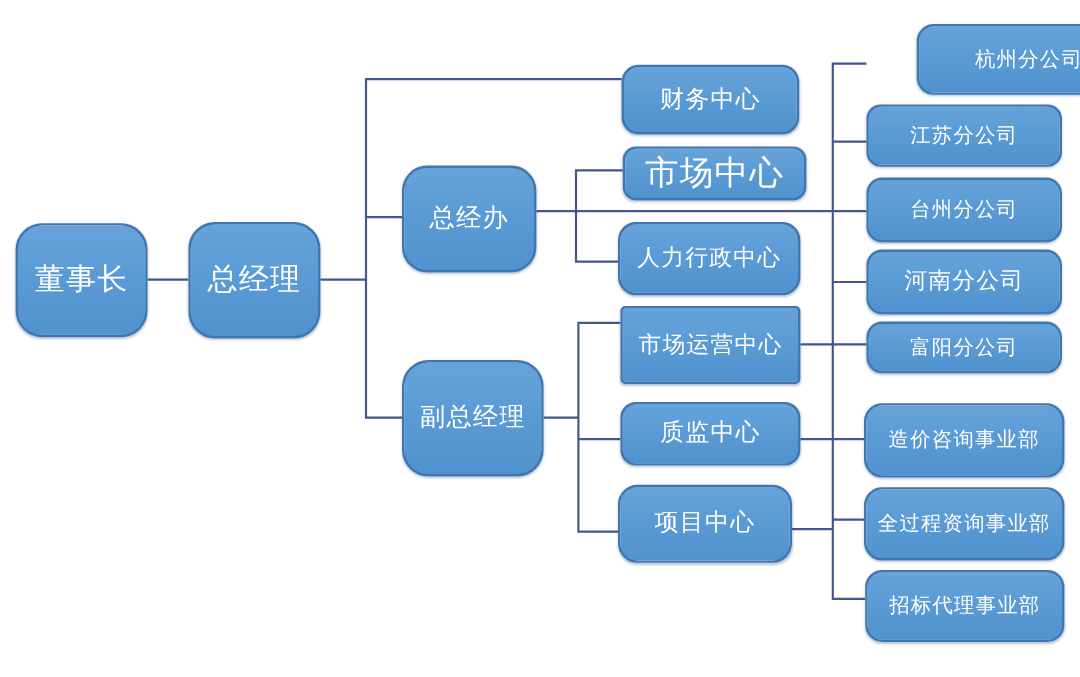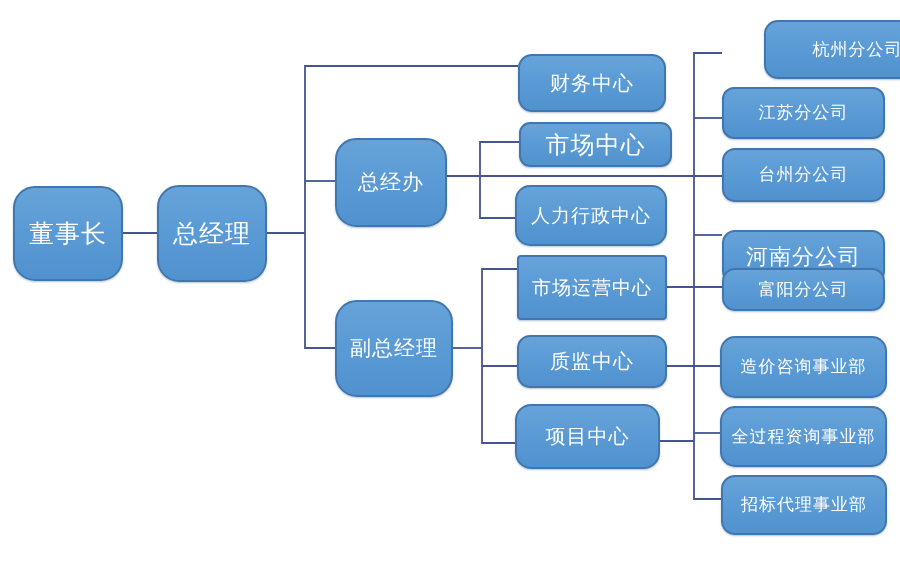--- a/index.html
+++ b/index.html
@@ -55,27 +55,27 @@
       <polyline points="694,118 722,118" fill="none" stroke="#44558f" stroke-width="1.8"></polyline>
       <polyline points="694,235 722,235" fill="none" stroke="#44558f" stroke-width="1.8"></polyline>
       <polyline points="694,433 720,433" fill="none" stroke="#44558f" stroke-width="1.8"></polyline>
     </svg>
   <div id="nodes">
       <div class="node" style="left: 13px; top: 186px; width: 110px; height: 95px; font-size: 25px; border-radius: 22px;">董事长</div>
       <div class="node" style="left: 157px; top: 185px; width: 110px; height: 97px; font-size: 25px; border-radius: 22px;">总经理</div>
       <div class="node" style="left: 335px; top: 138px; width: 112px; height: 89px; font-size: 21px; border-radius: 21px;">总经办</div>
       <div class="node" style="left: 335px; top: 300px; width: 118px; height: 97px; font-size: 21px; border-radius: 22px;">副总经理</div>
       <div class="node" style="left: 518px; top: 54px; width: 148px; height: 58px; font-size: 20px; border-radius: 14px;">财务中心</div>
-      <div class="node" style="left: 519px; top: 122px; width: 153px; height: 45px; font-size: 24px; border-radius: 11px;">市场中心</div>
+      <div class="node" style="left: 519px; top: 122px; width: 153px; height: 45px; font-size: 28px; border-radius: 11px;">市场中心</div>
       <div class="node" style="left: 515px; top: 185px; width: 152px; height: 61px; font-size: 19px; border-radius: 15px;">人力行政中心</div>
       <div class="node" style="left: 517px; top: 255px; width: 150px; height: 65px; font-size: 19px; border-radius: 4px;">市场运营中心</div>
       <div class="node" style="left: 517px; top: 335px; width: 150px; height: 53px; font-size: 20px; border-radius: 13px;">质监中心</div>
       <div class="node" style="left: 515px; top: 404px; width: 145px; height: 65px; font-size: 20px; border-radius: 16px;">项目中心</div>
       <div class="node" style="left: 764px; top: 20px; width: 163px; height: 59px; font-size: 17px; border-radius: 14px; padding-left: 24px;">杭州分公司</div>
       <div class="node" style="left: 722px; top: 87px; width: 163px; height: 52px; font-size: 17px; border-radius: 12px;">江苏分公司</div>
       <div class="node" style="left: 722px; top: 148px; width: 163px; height: 54px; font-size: 17px; border-radius: 13px;">台州分公司</div>
-      <div class="node" style="left: 722px; top: 208px; width: 163px; height: 54px; font-size: 22px; border-radius: 13px; margin-top: 22px;">河南分公司</div>
+      <div class="node" style="left: 722px; top: 208px; width: 163px; height: 54px; font-size: 19px; border-radius: 13px;">河南分公司</div>
       <div class="node" style="left: 722px; top: 268px; width: 163px; height: 43px; font-size: 17px; border-radius: 13px;">富阳分公司</div>
       <div class="node" style="left: 720px; top: 336px; width: 167px; height: 62px; font-size: 17px; border-radius: 15px;">造价咨询事业部</div>
       <div class="node" style="left: 720px; top: 406px; width: 167px; height: 61px; font-size: 17px; border-radius: 15px;">全过程资询事业部</div>
       <div class="node" style="left: 721px; top: 475px; width: 166px; height: 60px; font-size: 17px; border-radius: 14px;">招标代理事业部</div>
     </div>
 </div>
 
 </body></html>

